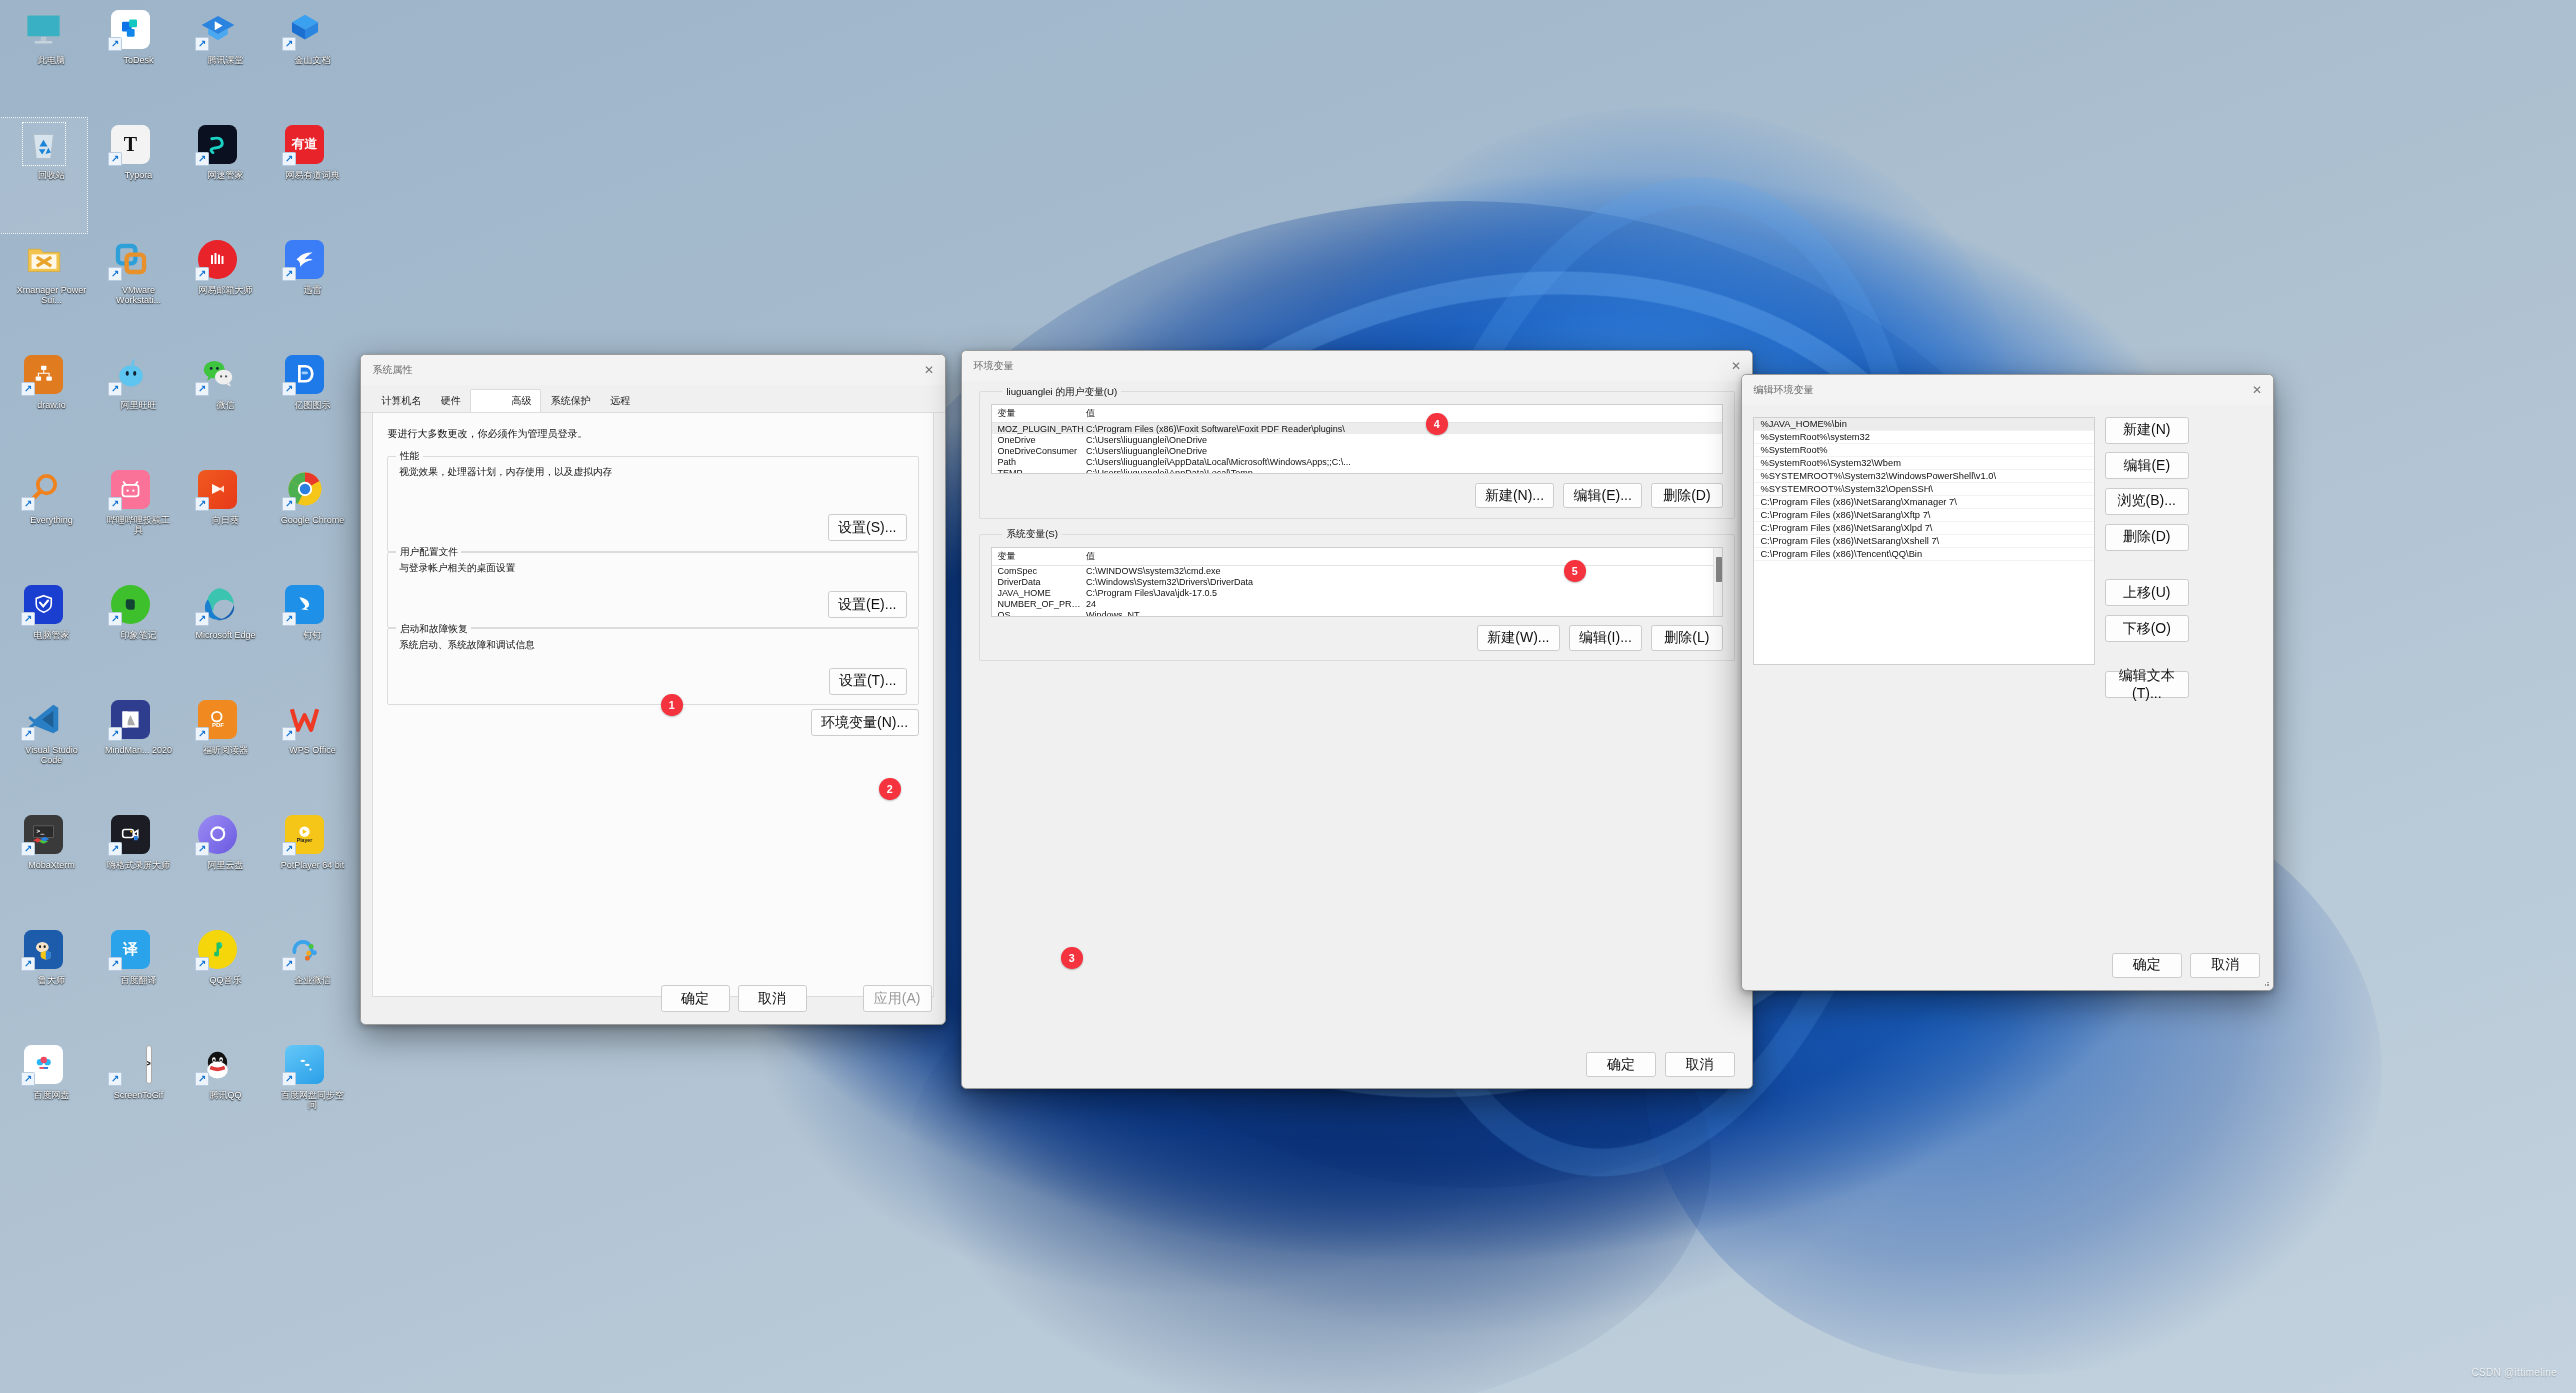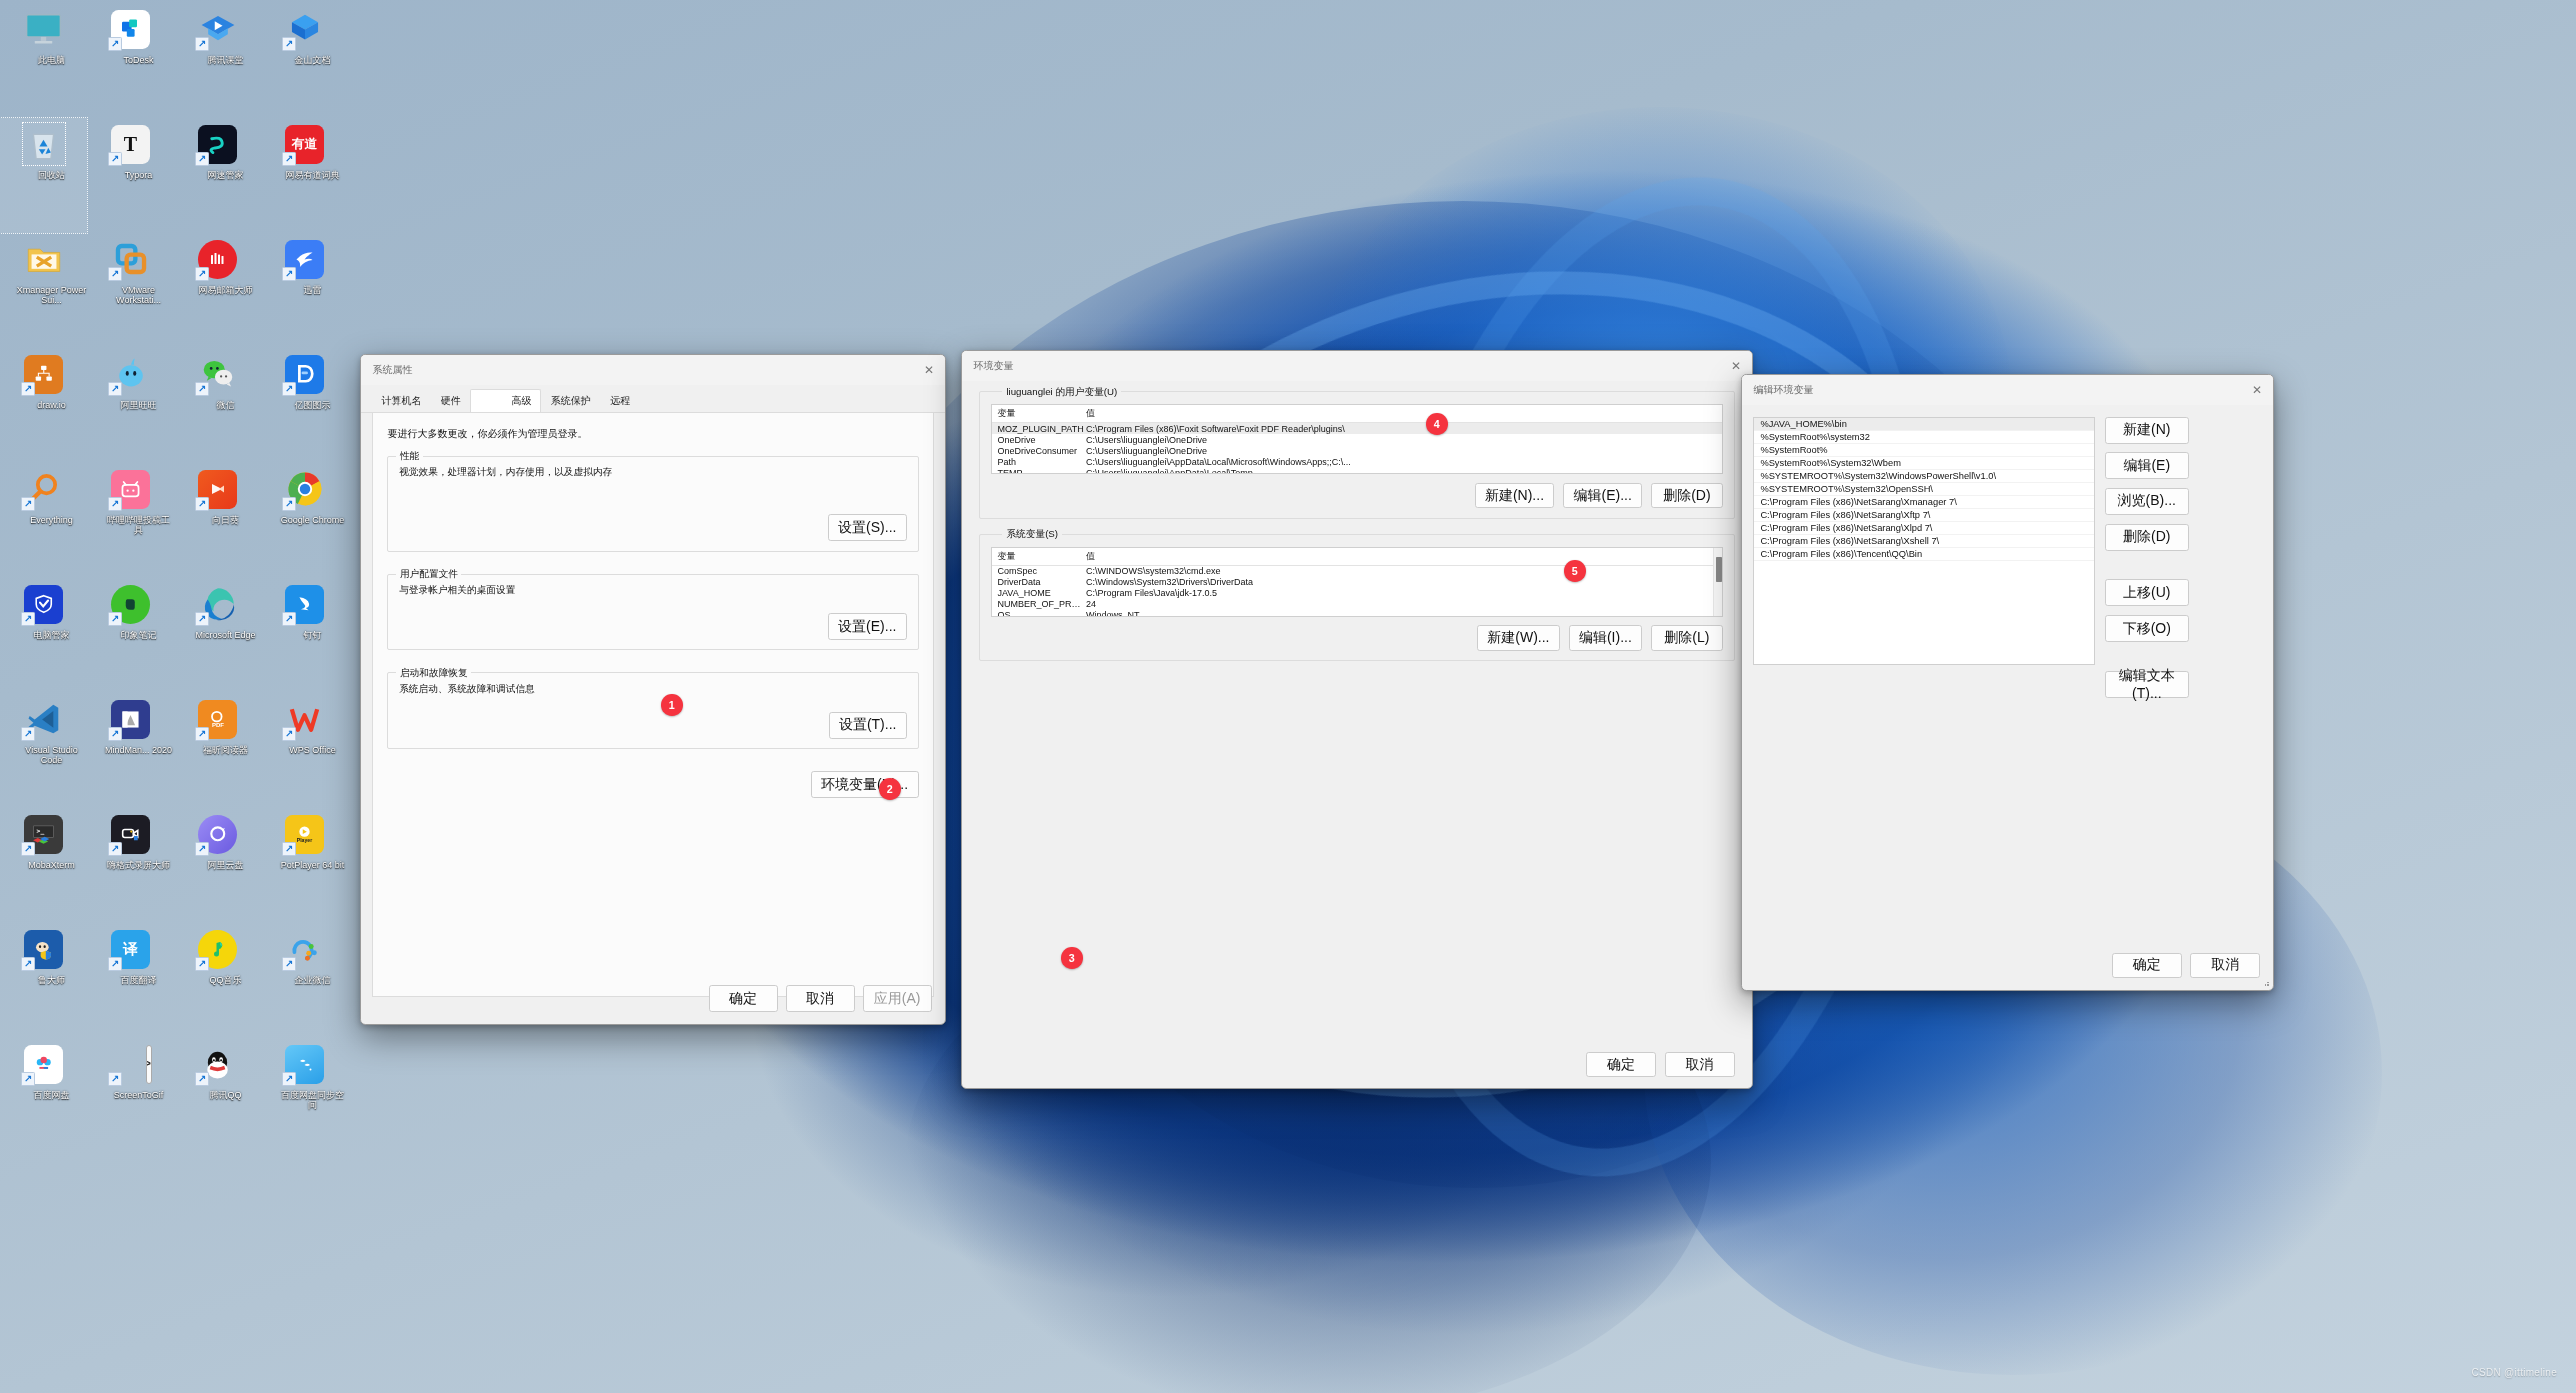--- a/index.html
+++ b/index.html
@@ -153,21 +153,21 @@
     height: 584px;
     border: 0.7px solid #dcdcdc;
     border-top: none;
     padding: 14.8px 14.8px 0 14.8px;
     position: relative;
   }
   .hint { font-size: 10px; color: #111; margin-bottom: 14.8px; }
   .grp {
     border: 0.7px solid #dcdcdc;
     border-radius: 2px;
-    margin-bottom: 22px;
+    margin-bottom: 0;
     padding: 9.4px 10.7px 9.4px 10.7px;
     position: relative;
   }
   .grp-title {
     position: absolute; top: -6.7px; left: 8px;
     background: #fbfbfb;
     padding: 0 3.4px;
     font-size: 9.7px; color: #111;
   }
   .grp-body { font-size: 9.7px; color: #111; margin-bottom: 6.7px; }
@@ -176,21 +176,21 @@
     min-width: 69px; height: 27px;
     background: #fdfdfd;
     border: 0.7px solid #ccc;
     border-radius: 2.7px;
     font-size: 14px; color: #111;
     font-family: inherit;
     display: inline-flex; align-items: center; justify-content: center;
     padding: 0 9.4px;
     cursor: pointer;
   }
-  .wbtn.disabled { color: #9a9a9a; }
+  .wbtn.disabled { color: #9a9a9a; margin-left: 48px; }
   .dlgfoot {
     position: absolute; right: 13.4px; bottom: 12px;
     display: flex; gap: 8px;
   }
 
   
   #envvars { left: 961px; top: 350px; width: 792px; height: 739px; }
   .ev-body { padding: 10.7px 17.4px 0 17.4px; }
   .ev-group {
     border: 0.7px solid #dcdcdc;

